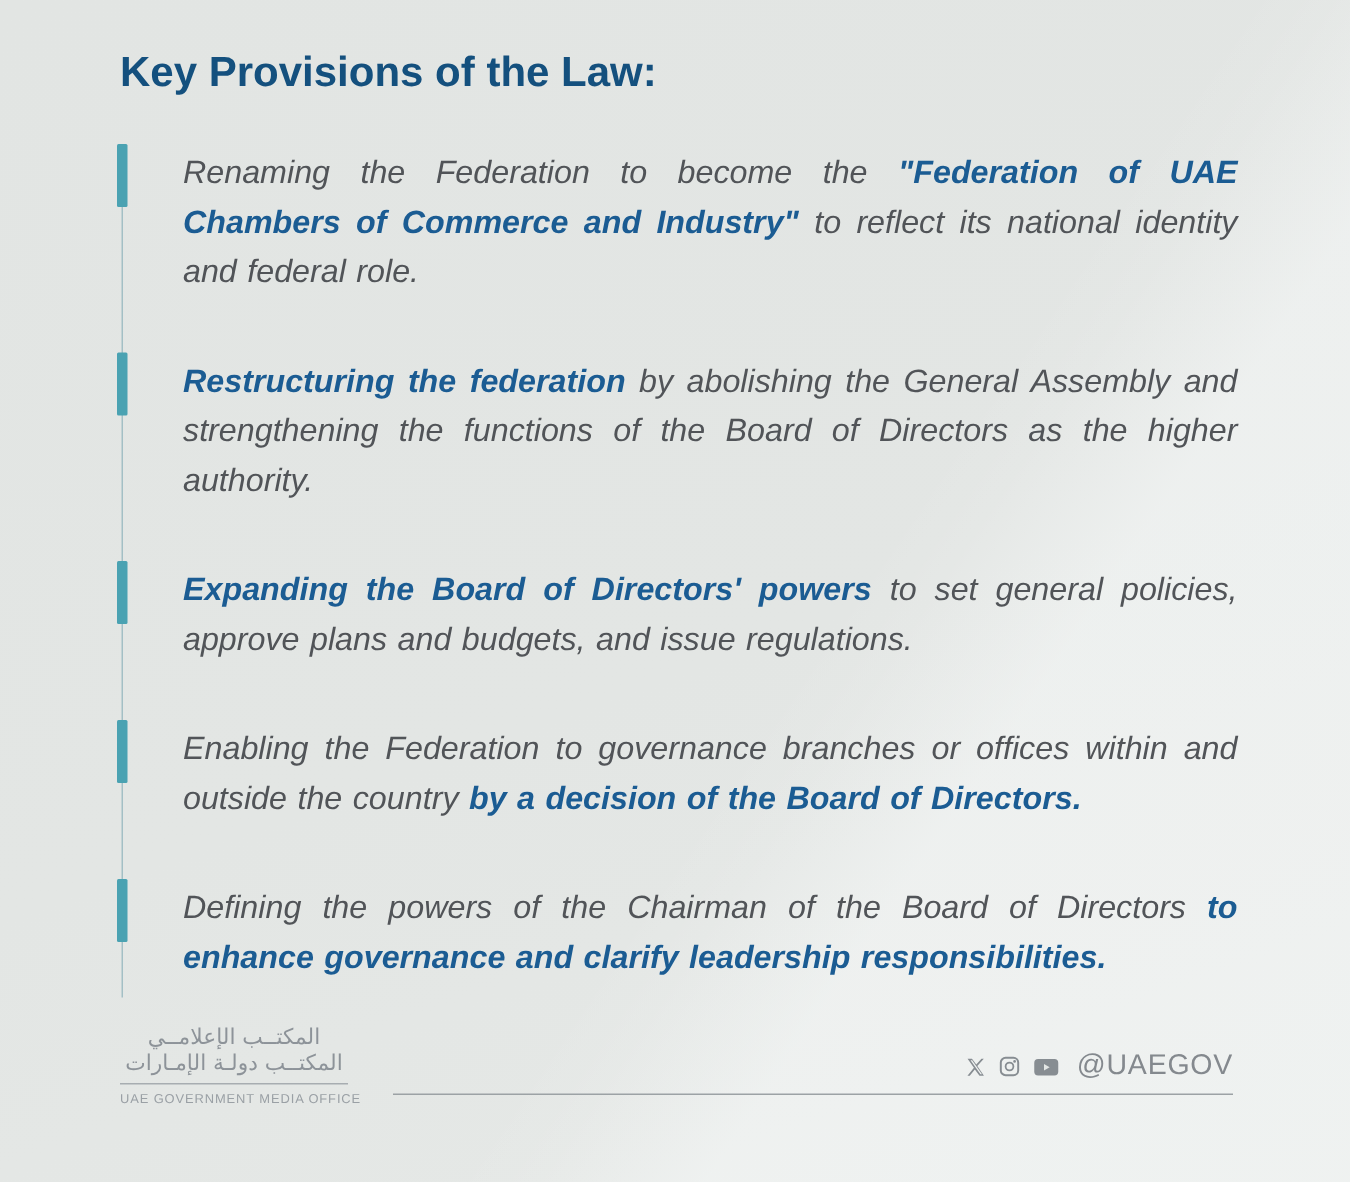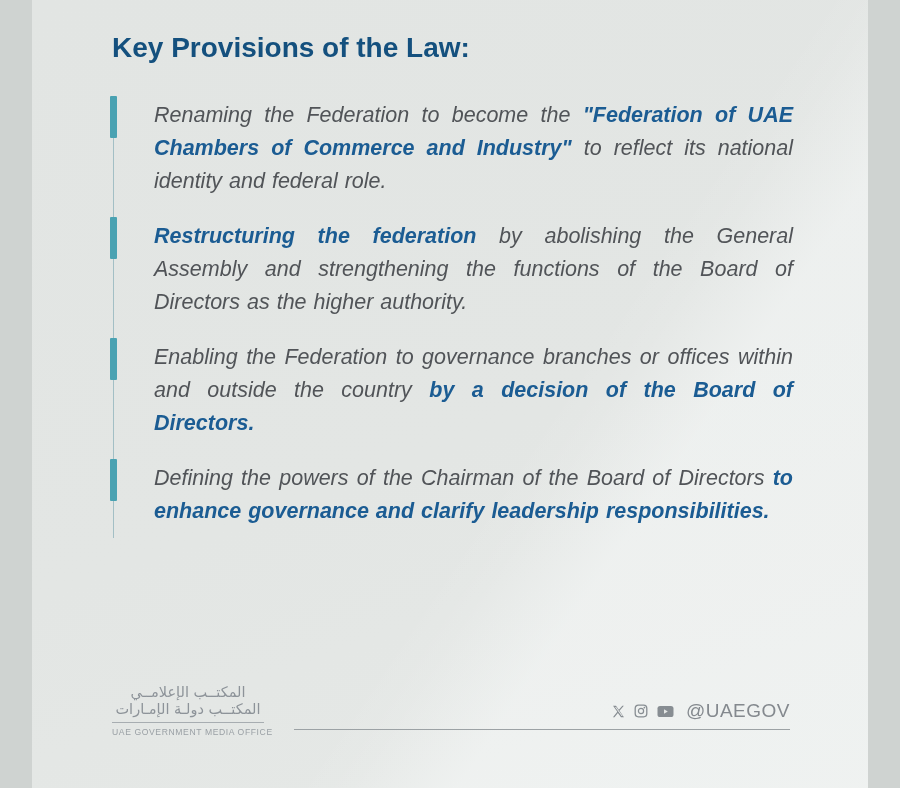--- a/index.html
+++ b/index.html
@@ -1,19 +1,19 @@
 <!DOCTYPE html>
 <html><head>
 <meta charset="utf-8">
 <style>
   html,body{margin:0;padding:0;}
   body{font-family:"Liberation Sans","DejaVu Sans",sans-serif;background:#cfd3d1;}
   .canvas{
     position:relative;
-    width:836px;height:788px;
+    width:900px;height:788px;
     margin:0 auto;
     background:linear-gradient(160deg,#e2e5e3 0%,#e3e6e4 55%,#e6e9e7 100%);
     overflow:hidden;
   }
   .diag{
     position:absolute;inset:0;
     background:linear-gradient(124deg,rgba(255,255,255,0) 58%,rgba(255,255,255,0.08) 62%,rgba(250,252,252,0.45) 70%);
     pointer-events:none;
   }
   .title{
@@ -29,21 +29,21 @@
     font-style:italic;
   }
   .bullets::before{
     content:"";
     position:absolute;
     left:3px;top:10px;bottom:-10px;
     width:1px;
     background:#a3bfc5;
   }
   .bullet{position:relative;padding-left:44px;}
-  .bullet + .bullet{margin-top:22px;}
+  .bullet + .bullet{margin-top:40px;}
   .bar{
     position:absolute;left:0;top:-3px;
     width:7px;height:42px;
     background:#4aa2b2;
     border-radius:1px;
   }
   .btext{
     margin:0;
     font-size:21.5px;line-height:33px;
     color:#515458;
@@ -108,20 +108,24 @@
     <div class="bullet">
       <span class="bar"></span>
       <p class="btext"><span>Renaming the Federation to become the </span><span class="hl">"Federation of UAE Chambers of Commerce and Industry"</span><span> to reflect its national identity and federal role.</span></p>
     </div>
 
     <div class="bullet">
       <span class="bar"></span>
       <p class="btext"><span class="hl">Restructuring the federation</span><span> by abolishing the General Assembly and strengthening the functions of the Board of Directors as the higher authority.</span></p>
     </div>
 
+    <div class="bullet">
+      <span class="bar"></span>
+      <p class="btext"><span class="hl">Expanding the Board of Directors' powers</span><span> to set general policies, approve plans and budgets, and issue regulations.</span></p>
+    </div>
 
     <div class="bullet">
       <span class="bar"></span>
       <p class="btext"><span>Enabling the Federation to governance branches or offices within and outside the country </span><span class="hl">by a decision of the Board of Directors.</span></p>
     </div>
 
     <div class="bullet">
       <span class="bar"></span>
       <p class="btext"><span>Defining the powers of the Chairman of the Board of Directors </span><span class="hl">to enhance governance and clarify leadership responsibilities.</span></p>
     </div>

